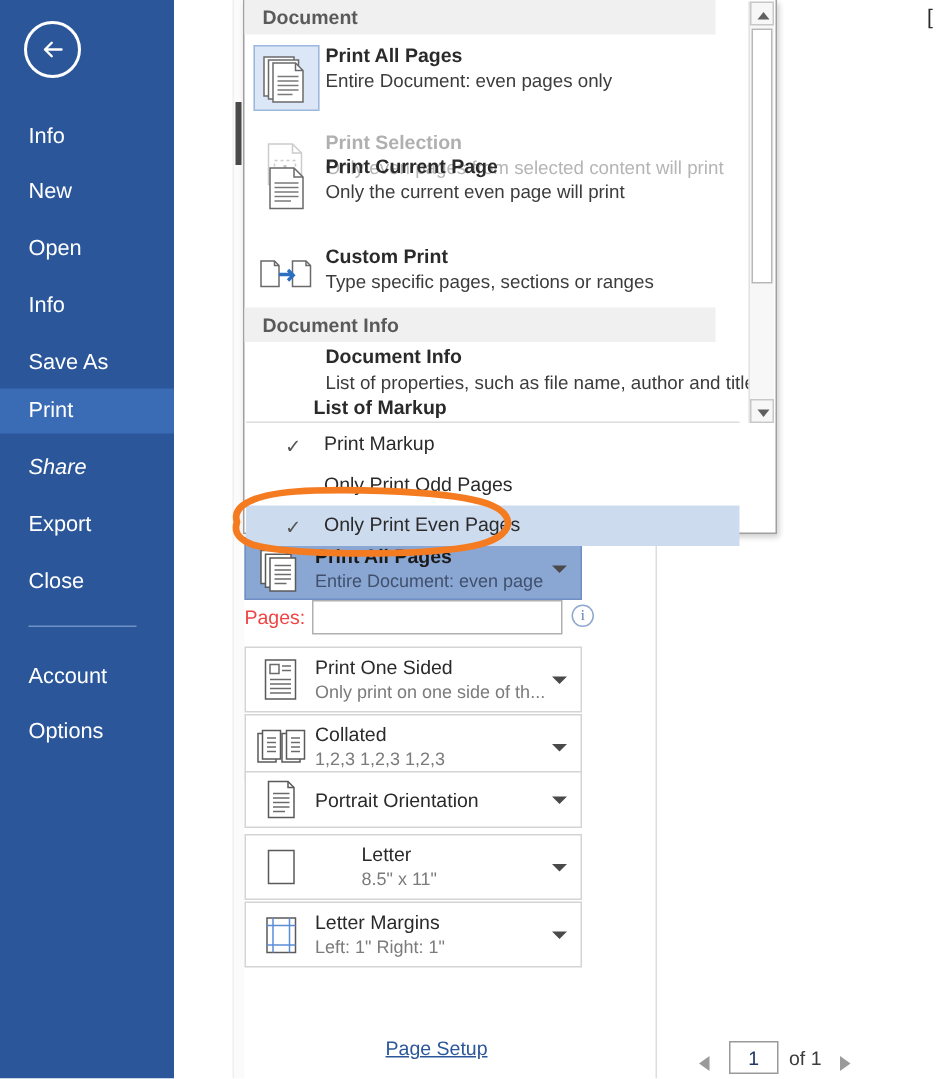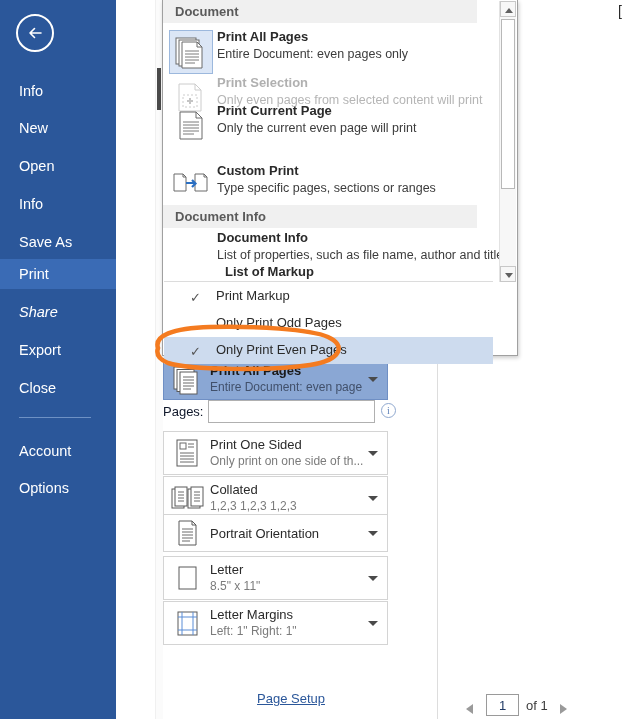--- a/index.html
+++ b/index.html
@@ -113,21 +113,21 @@
   .combo.selected .t1 { color: #1a1a1a; font-weight: bold; }
   .combo.selected .t2 { color: #41506b; }
 
   
   #pages-row {
     position: absolute; left: 163px; top: 400px;
     width: 232px; height: 24px;
   }
   #pages-label {
     position: absolute; left: 0; top: 4px;
-    font-size: 13px; color: #0f172a;
+    font-size: 13px; color: #ef4444;
   }
   #pages-input {
     position: absolute; left: 45px; top: 0;
     width: 167px; height: 23px;
     border: 1px solid #b0b0b0;
     box-sizing: border-box;
     background: #ffffff;
     font-family: "Liberation Sans", sans-serif;
     font-size: 13px;
     padding: 0 4px;
@@ -434,21 +434,21 @@
     </span>
     <span class="carat"></span>
   </div>
 
   <div class="combo" style="top:556px; height:44px;">
     <span class="ic">
       <svg width="34" height="34" viewBox="0 0 34 34">
         <rect x="9" y="6" width="17" height="22" fill="#ffffff" stroke="#5a5a5a" stroke-width="1"></rect>
       </svg>
     </span>
-    <span class="txt" style="top:5px;">
+    <span class="txt" style="top:5px;margin-left:31px;">
       <div class="t1">Letter</div>
       <div class="t2">8.5" x 11"</div>
     </span>
     <span class="carat"></span>
   </div>
 
   <div class="combo" style="top:601px; height:44px;">
     <span class="ic">
       <svg width="34" height="34" viewBox="0 0 34 34">
         <rect x="8" y="6" width="19" height="23" fill="#ffffff" stroke="#5a5a5a" stroke-width="1"></rect>
@@ -487,21 +487,21 @@
             <line x1="15" y1="26" x2="29" y2="26"></line>
               <line x1="15" y1="29" x2="29" y2="29"></line>
             <line x1="15" y1="32" x2="25" y2="32"></line>
           </g>
         </svg>
       </span>
       <span class="dt1">Print All Pages</span>
       <span class="dt2">Entire Document: even pages only</span>
     </div>
 
-    <div class="dd-item disabled" style="top:72px; height:48px;">
+    <div class="dd-item disabled" style="top:84px; height:48px;">
       <span class="dic">
         <svg width="42" height="42" viewBox="0 0 42 42">
           <path d="M10 8 H26 L32 14 V35 H10 Z" fill="#ffffff" stroke="#cccccc" stroke-width="1"></path>
           <path d="M26 8 V14 H32" fill="none" stroke="#cccccc" stroke-width="1"></path>
           <rect x="14" y="19" width="14" height="12" fill="none" stroke="#cccccc" stroke-width="1" stroke-dasharray="2,2"></rect>
           <path d="M21 22 V28 M18 25 H24" stroke="#c4c4c4" stroke-width="2"></path>
         </svg>
       </span>
       <span class="dt1">Print Selection</span>
       <span class="dt2">Only even pages from selected content will print</span>
@@ -540,21 +540,21 @@
     </div>
 
     <div class="dd-header" style="top:205px;">Document Info</div>
 
     <div class="dd-item" style="top:228px; height:40px;">
       <span class="dt1" style="left:54px; top:2px;">Document Info</span>
       <span class="dt2" style="left:54px; top:20px;">List of properties, such as file name, author and title</span>
     </div>
 
     <div class="dd-item" style="top:264px; height:18px;">
-      <span class="dt1" style="left:62px; top:0;">List of Markup</span>
+      <span class="dt1" style="left:46px; top:0;">List of Markup</span>
     </div>
 
     <div id="dd-sep"></div>
 
     <div class="dd-check" style="top:283px;">
       <span class="ck">✓</span>
       <span class="lbl">Print Markup</span>
     </div>
 
     <div class="dd-check" style="top:310px;padding-left:36px;">

